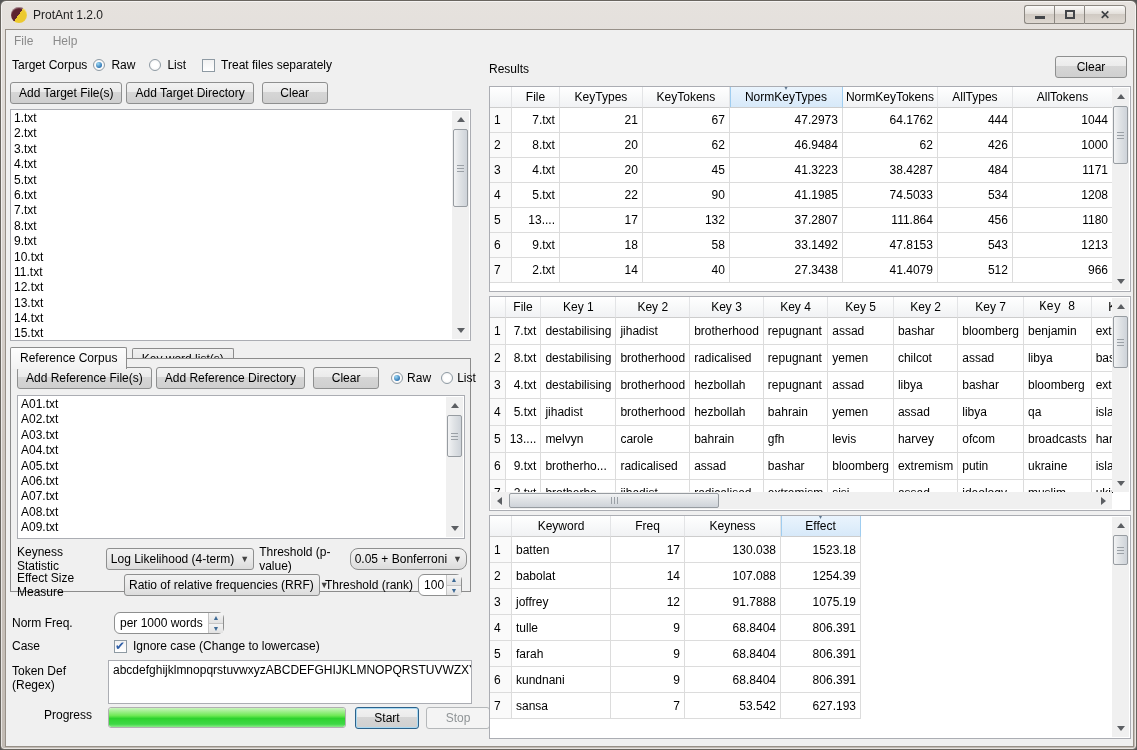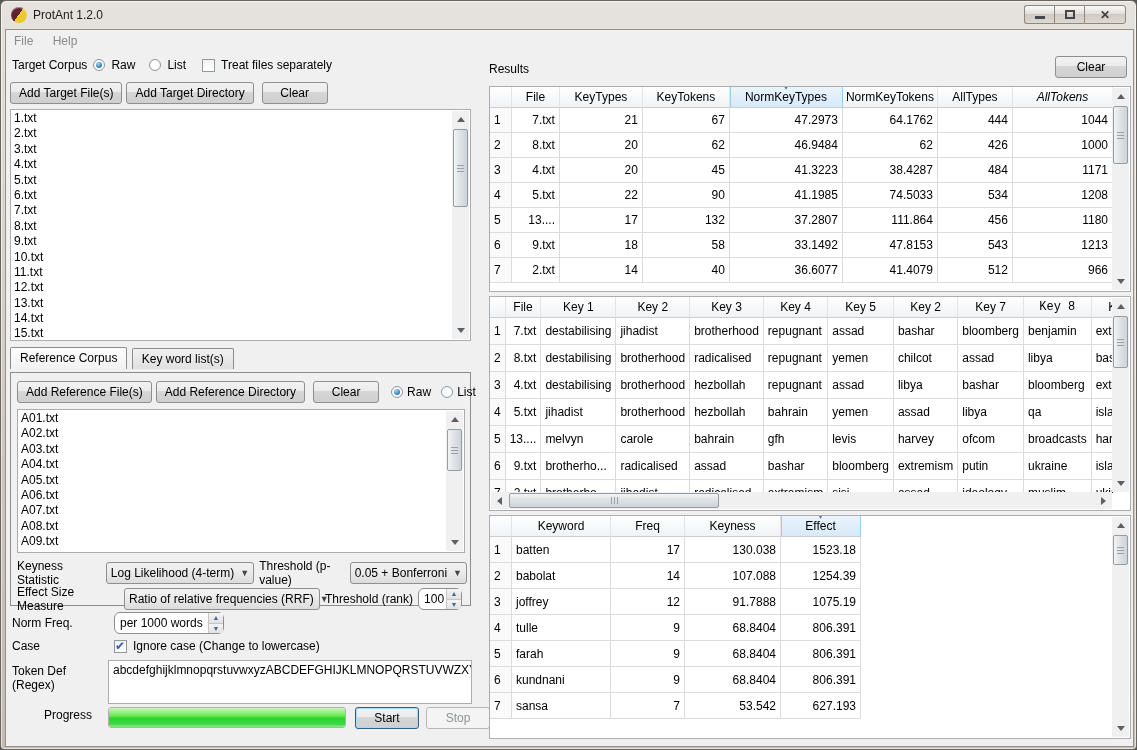--- a/index.html
+++ b/index.html
@@ -75,21 +75,21 @@
     background:linear-gradient(90deg,#f2f3f4,#e0e3e6 45%,#ced3d9);display:flex;align-items:center;justify-content:center;}
   .sb-thumb .grip{width:7px;height:7px;background:repeating-linear-gradient(#9aa0a6 0 1px,transparent 1px 3px);}
   .sb-thumb.h{top:1px;height:15px;left:auto;background:linear-gradient(#f2f3f4,#e0e3e6 45%,#ced3d9);}
   .sb-thumb.h .grip{width:7px;height:7px;background:repeating-linear-gradient(90deg,#9aa0a6 0 1px,transparent 1px 3px);}
 
   
   .tabs{position:absolute;left:4px;top:317px;height:22px;}
   .tab{display:inline-block;height:21px;line-height:20px;padding:0 9px;border:1px solid #8c8c8c;border-bottom:none;
     border-radius:2px 2px 0 0;background:linear-gradient(#f1f1f1,#e0e0e0);margin-right:1px;position:relative;top:1px;}
   .tab.active{height:22px;line-height:21px;background:linear-gradient(#fdfdfd,#f2f2f2);z-index:3;top:0;}
-  .panel{position:absolute;left:4px;top:342px;width:461px;height:234px;border:1px solid #8c8c8c;background:#f0f0f0;z-index:2;}
+  .panel{position:absolute;left:4px;top:328px;width:461px;height:234px;border:1px solid #8c8c8c;background:#f0f0f0;z-index:2;}
 
   
   .progress{position:absolute;border:1px solid #b0b0b0;border-radius:3px;background:#f4f4f4;overflow:hidden;}
   .progress .fill{height:100%;border-radius:2px;
     background:linear-gradient(#c9f4bd,#6fe955 40%,#2ed32e 55%,#3fd846 85%,#8cea8a);}
 
   
   .tablebox{position:absolute;background:#fff;border:1px solid #abadb3;overflow:hidden;}
   .tclip{position:absolute;left:0;top:0;overflow:hidden;}
   table{border-collapse:separate;border-spacing:0;table-layout:fixed;background:#fff;font-size:12px;}
@@ -219,21 +219,21 @@
             </div>
         </div>
       </div>
       <div class="row" style="left:6px;top:186px;gap:5px;width:450px;">
         <span class="label" style="width:102px;">Keyness Statistic</span>
         <span class="combo" style="width:149px;">
             <span>Log Likelihood (4-term)</span>
             <span class="arrow">▼</span>
           </span>
         <span class="label">Threshold (p-value)</span>
-        <span class="combo" style="flex:1;">
+        <span class="combo" style="flex:1;border-radius:8px;">
             <span>0.05 + Bonferroni</span>
             <span class="arrow">▼</span>
           </span>
       </div>
       <div class="row" style="left:6px;top:212px;gap:5px;width:450px;">
         <span class="label" style="width:102px;">Effect Size Measure</span>
         <span class="combo" style="width:196px;">
             <span>Ratio of relative frequencies (RRF)</span>
             <span class="arrow">▼</span>
           </span>
@@ -285,21 +285,21 @@
         <table class="t1">
             <thead>
               <tr>
                 <th style="width: 22px;"></th>
                 <th style="width: 48px;">File</th>
                 <th style="width: 83px;">KeyTypes</th>
                 <th style="width: 87px;">KeyTokens</th>
                 <th class="sorted" style="width: 113px;">NormKeyTypes<span class="sort-arrow">▾</span></th>
                 <th style="width: 95px;">NormKeyTokens</th>
                 <th style="width: 75px;">AllTypes</th>
-                <th style="width: 100px; font-style: italic;">AllTokens</th>
+                <th style="width: 100px;">AllTokens</th>
               </tr>
             </thead>
             <tbody>
               <tr>
                 <td class="a-l">1</td>
                 <td class="a-r">7.txt</td>
                 <td class="a-r">21</td>
                 <td class="a-r">67</td>
                 <td class="a-r">47.2973</td>
                 <td class="a-r">64.1762</td>
@@ -354,21 +354,21 @@
                 <td class="a-r">33.1492</td>
                 <td class="a-r">47.8153</td>
                 <td class="a-r">543</td>
                 <td class="a-r">1213</td>
               </tr>
               <tr>
                 <td class="a-l">7</td>
                 <td class="a-r">2.txt</td>
                 <td class="a-r">14</td>
                 <td class="a-r">40</td>
-                <td class="a-r">36.6077</td>
+                <td class="a-r">27.3438</td>
                 <td class="a-r">41.4079</td>
                 <td class="a-r">512</td>
                 <td class="a-r">966</td>
               </tr>
             </tbody>
           </table>
       </div>
       <div class="vscroll">
         <div class="sb-btn up">
             <i class="tri-up"></i>

